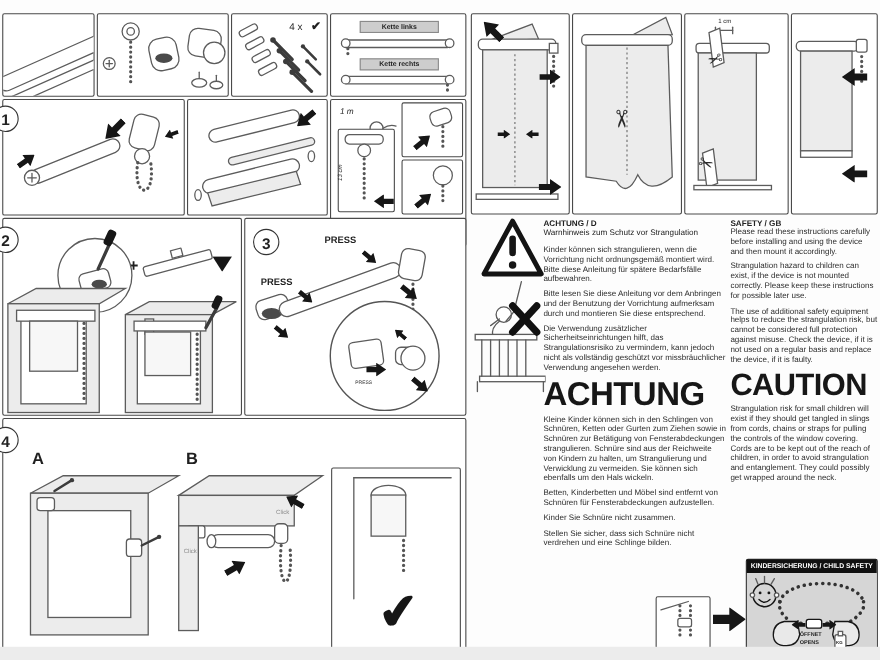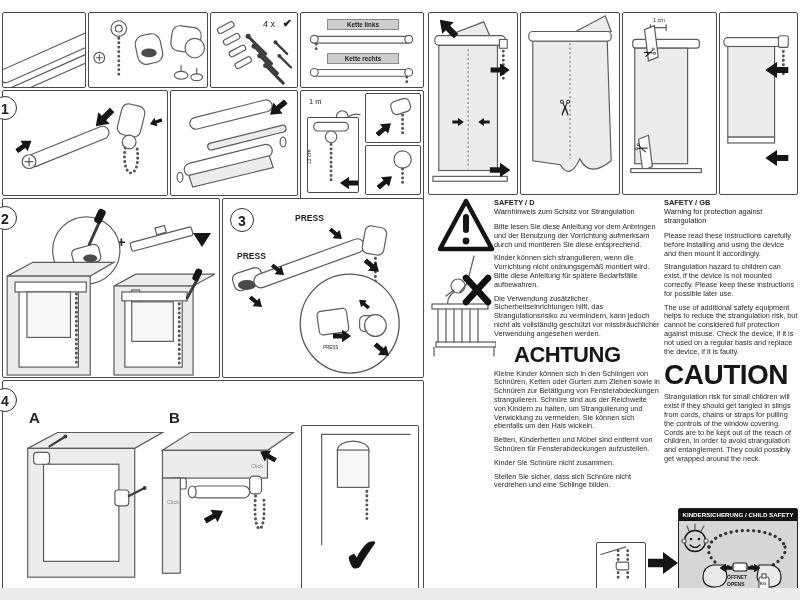--- a/index.html
+++ b/index.html
@@ -125,21 +125,21 @@
       <rect x="18" y="18" width="86" height="12" rx="6" class="w" transform="rotate(-14 61 24)"></rect>
       <rect x="36" y="44" width="82" height="7" rx="3.5" class="f" transform="rotate(-14 77 47)"></rect>
       <rect x="12" y="64" width="92" height="13" rx="6.5" class="w" transform="rotate(-14 58 70)"></rect>
       <polygon points="18,86 100,66 104,78 22,98" class="f"></polygon>
       <ellipse cx="114" cy="52" rx="3" ry="5" class="w"></ellipse>
       <ellipse cx="9" cy="88" rx="3" ry="5" class="w"></ellipse>
     </svg>
     <div class="arr" style="left:94px;top:8px;transform:rotate(140deg) scale(.8);"></div>
   </div>
 
-  <div class="panel" style="left:300px;top:90px;width:124px;height:134px;">
+  <div class="panel" style="left:300px;top:90px;width:124px;height:134px;font-style:italic;">
     <span class="t" style="left:8px;top:6px;font-size:7.5px;">1 m</span>
     <svg class="ill" viewBox="0 0 124 106">
       <circle cx="42" cy="12" r="6" class="w"></circle>
         <path d="M48,12 Q54,8 60,10" class="s"></path>
     </svg>
     <div class="panel" style="left:6px;top:26px;width:52px;height:76px;border-width:1px;">
       <svg class="ill" viewBox="0 0 52 76">
         <rect x="6" y="4" width="36" height="9" rx="4" class="w"></rect>
         <circle cx="24" cy="19" r="6" class="w"></circle>
         <line x1="24" y1="27" x2="24" y2="66" class="dots"></line>
@@ -338,35 +338,34 @@
       <line x1="32" y1="55" x2="32" y2="88" class="s"></line>
     <line x1="40" y1="55" x2="40" y2="88" class="s"></line>
       <line x1="48" y1="55" x2="48" y2="88" class="s"></line>
     <line x1="4" y1="93" x2="4" y2="102" class="s"></line>
       <line x1="64" y1="93" x2="64" y2="102" class="s"></line>
     <line x1="36" y1="24" x2="58" y2="48" stroke="#111" stroke-width="6.5" stroke-linecap="round"></line>
     <line x1="58" y1="24" x2="36" y2="48" stroke="#111" stroke-width="6.5" stroke-linecap="round"></line>
   </svg>
 
   <div class="col" style="left:494px;top:198px;width:166px;">
-    <p class="hdr">SAFETY / D</p>
+    <p class="hdr">ACHTUNG / D</p>
     <p class="sub">Warnhinweis zum Schutz vor Strangulation</p>
+    <p class="p">Kinder können sich strangulieren, wenn die Vorrichtung nicht ordnungsgemäß montiert wird. Bitte diese Anleitung für spätere Bedarfsfälle aufbewahren.</p>
     <p class="p">Bitte lesen Sie diese Anleitung vor dem Anbringen und der Benutzung der Vorrichtung aufmerksam durch und montieren Sie diese entsprechend.</p>
-    <p class="p">Kinder können sich strangulieren, wenn die Vorrichtung nicht ordnungsgemäß montiert wird. Bitte diese Anleitung für spätere Bedarfsfälle aufbewahren.</p>
     <p class="p">Die Verwendung zusätzlicher Sicherheitseinrichtungen hilft, das Strangulationsrisiko zu vermindern, kann jedoch nicht als vollständig geschützt vor missbräuchlicher Verwendung angesehen werden.</p>
-    <p class="warnhead" style="font-size:22px;margin-left:20px;">ACHTUNG</p>
+    <p class="warnhead" style="font-size:30px;">ACHTUNG</p>
     <p class="p">Kleine Kinder können sich in den Schlingen von Schnüren, Ketten oder Gurten zum Ziehen sowie in Schnüren zur Betätigung von Fensterabdeckungen strangulieren. Schnüre sind aus der Reichweite von Kindern zu halten, um Strangulierung und Verwicklung zu vermeiden. Sie können sich ebenfalls um den Hals wickeln.</p>
     <p class="p">Betten, Kinderbetten und Möbel sind entfernt von Schnüren für Fensterabdeckungen aufzustellen.</p>
     <p class="p">Kinder Sie Schnüre nicht zusammen.</p>
     <p class="p">Stellen Sie sicher, dass sich Schnüre nicht verdrehen und eine Schlinge bilden.</p>
   </div>
 
   <div class="col" style="left:664px;top:198px;width:134px;">
     <p class="hdr">SAFETY / GB</p>
-    <p class="sub" style="white-space:normal;">Warning for protection against strangulation</p>
     <p class="p">Please read these instructions carefully before installing and using the device and then mount it accordingly.</p>
     <p class="p">Strangulation hazard to children can exist, if the device is not mounted correctly. Please keep these instructions for possible later use.</p>
     <p class="p">The use of additional safety equipment helps to reduce the strangulation risk, but cannot be considered full protection against misuse. Check the device, if it is not used on a regular basis and replace the device, if it is faulty.</p>
     <p class="warnhead" style="font-size:28px;">CAUTION</p>
     <p class="p">Strangulation risk for small children will exist if they should get tangled in slings from cords, chains or straps for pulling the controls of the window covering. Cords are to be kept out of the reach of children, in order to avoid strangulation and entanglement. They could possibly get wrapped around the neck.</p>
   </div>
 
   <div class="panel" style="left:596px;top:542px;width:50px;height:48px;">
     <svg class="ill" viewBox="0 0 50 48">
       <line x1="4" y1="12" x2="30" y2="4" class="s"></line>

